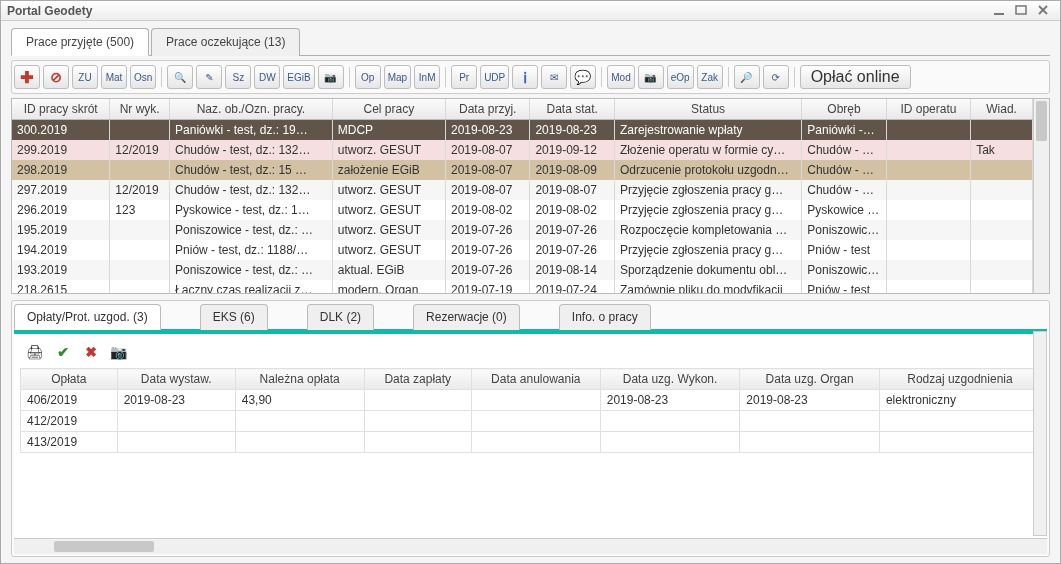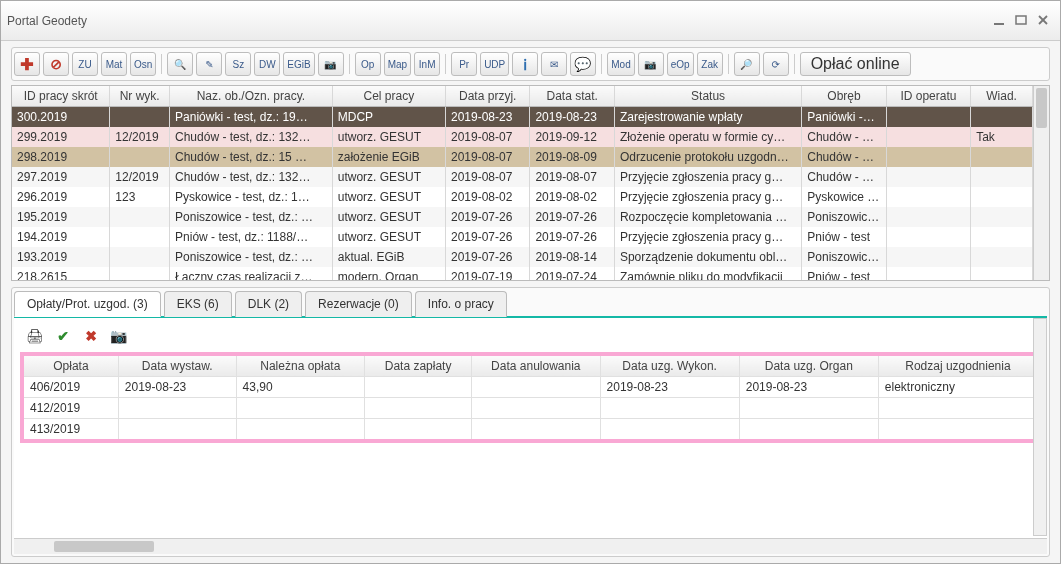--- a/index.html
+++ b/index.html
@@ -1,18 +1,18 @@
 <!DOCTYPE html>
 <html><head>
 <meta charset="utf-8">
 <style>
   * { box-sizing: border-box; margin: 0; padding: 0; }
   body { font-family: Tahoma, Arial, sans-serif; font-size: 12px; background: #e8e8e8; color: #333; }
   .window { width: 1061px; height: 564px; background: #f5f5f5; border: 1px solid #aaa; display: flex; flex-direction: column; box-shadow: 1px 1px 3px rgba(0,0,0,0.2); }
-  .titlebar { height: 40px; background: linear-gradient(to bottom, #fff, #ececec); display: flex; align-items: center; padding: 0 6px; border-bottom: 1px solid #ccc; }
+  .titlebar { height: 20px; background: linear-gradient(to bottom, #fff, #ececec); display: flex; align-items: center; padding: 0 6px; border-bottom: 1px solid #ccc; font-weight: bold; }
   .titlebar .title { flex: 1; color: #555; font-size: 12px; }
   .titlebar .winbtn { width: 18px; height: 14px; margin-left: 4px; text-align: center; color: #777; cursor: default; }
   .titlebar .winbtn svg { display: block; }
   .content { flex: 1; padding: 6px 10px 6px 10px; display: flex; flex-direction: column; overflow: hidden; }
   .tabs { display: flex; border-bottom: 1px solid #b0b0b0; margin-bottom: 4px; }
   .tab { padding: 6px 14px; background: #f0f0f0; border: 1px solid #b0b0b0; border-bottom: none; margin-right: 2px; border-radius: 4px 4px 0 0; cursor: default; position: relative; top: 1px; font-size: 12px; color: #444; }
   .tab.active { background: #fff; border-bottom: 1px solid #fff; }
   .toolbar { display: flex; align-items: center; gap: 3px; padding: 4px 2px; border: 1px solid #ccc; background: #fafafa; border-radius: 3px; margin-bottom: 4px; flex-wrap: nowrap; }
   .tbtn { min-width: 26px; height: 24px; border: 1px solid #bdbdbd; background: linear-gradient(to bottom, #fff, #e6e6e6); border-radius: 3px; display: inline-flex; align-items: center; justify-content: center; font-size: 10px; color: #3a5a8a; cursor: default; padding: 0 3px; }
   .tbtn.wide { padding: 0 10px; font-size: 16px; color: #333; }
@@ -26,29 +26,29 @@
   .grid-scroll-v .thumb { position: absolute; left: 2px; right: 2px; top: 2px; height: 40px; background: #c8c8c8; border-radius: 2px; }
   .grid { width: calc(100% - 16px); border-collapse: collapse; table-layout: fixed; }
   .grid th, .grid td { border-right: 1px solid #d8d8d8; padding: 3px 5px; text-align: left; overflow: hidden; white-space: nowrap; text-overflow: ellipsis; font-size: 12px; height: 20px; }
   .grid th { background: linear-gradient(to bottom, #fbfbfb, #e9e9e9); border-bottom: 1px solid #bbb; color: #444; font-weight: normal; text-align: center; }
   .grid tbody tr:nth-child(even) td { background: #f6f6f6; }
   .grid .row-sel td { background: #615449 !important; color: #fff; }
   .grid .row-hl td { background: #f6dfe0 !important; }
   .grid .row-br td { background: #d2c2a3 !important; margin-left: 48px; }
   .c0{width:95px;} .c1{width:58px;} .c2{width:158px;} .c3{width:110px;} .c4{width:82px;} .c5{width:82px;} .c6{width:182px;} .c7{width:82px;} .c8{width:82px;} .c9{width:60px;}
   .lower { margin-top: 6px; flex: 1; display: flex; flex-direction: column; min-height: 0; border: 1px solid #ccc; background: #fafafa; border-radius: 3px; padding: 2px; position: relative;}
-  .lower .tabs2 { display: flex; border-bottom: 2px solid #14b8a6; }
+  .lower .tabs2 { display: flex; border-bottom: 5px solid #14b8a6; gap: 36px; }
   .lower .tab2 { padding: 5px 12px; border: 1px solid #bbb; border-bottom: none; background: #efefef; margin-right: 3px; border-radius: 4px 4px 0 0; font-size: 12px; position: relative; top: 1px; cursor: default;}
   .lower .tab2.active { background: #fff; border-bottom: 1px solid #fff; }
   .lower .inner { flex: 1; background: #fff; border-top: none; padding: 6px; display: flex; flex-direction: column; min-height: 0; }
   .mini-tb { display: flex; gap: 6px; padding: 2px 4px; margin-bottom: 4px; }
   .mini-tb .mbtn { width: 22px; height: 20px; display: inline-flex; align-items: center; justify-content: center; font-size: 14px; }
   .check { color: #2e8b2e; font-weight: bold; }
   .xbig { color: #c0392b; font-weight: bold; }
-  .grid2 { width: 100%; border-collapse: collapse; table-layout: fixed; border: 4px solid #f9a8d4; padding-left: 32px; }
+  .grid2 { width: 100%; border-collapse: collapse; table-layout: fixed; border: 1px solid #f9a8d4; padding-left: 32px; }
   .grid2 th, .grid2 td { border: 1px solid #e0e0e0; padding: 3px 6px; font-size: 12px; height: 20px; text-align: left; overflow: hidden; white-space: nowrap;}
   .grid2 th { background: linear-gradient(to bottom,#fbfbfb,#eaeaea); font-weight: normal; text-align: center; color: #444;}
   .d0{width:90px;}.d1{width:110px;}.d2{width:120px;}.d3{width:100px;}.d4{width:120px;}.d5{width:130px;}.d6{width:130px;}.d7{width:150px;}
   .hscroll { height: 16px; background: #f0f0f0; border-top: 1px solid #ccc; position: relative; margin-top: auto;}
   .hscroll .thumb { position: absolute; top: 2px; bottom: 2px; left: 40px; width: 100px; background: #c8c8c8; border-radius: 2px; }
   .vscroll-r { position:absolute; right:2px; top:30px; bottom:20px; width:14px; background:#f0f0f0; border:1px solid #ccc;}
 </style>
 </head>
 <body>
 
@@ -67,20 +67,24 @@
     </span>
     <span class="winbtn">
       <svg width="14" height="12" viewBox="0 0 14 12">
           <line x1="3" y1="2" x2="11" y2="10" stroke="#777" stroke-width="1.8"></line>
           <line x1="11" y1="2" x2="3" y2="10" stroke="#777" stroke-width="1.8"></line>
         </svg>
     </span>
   </div>
 
   <div class="content">
+    <div class="tabs" id="main-tabs">
+        <div class="tab active">Prace przyjęte (500)</div>
+        <div class="tab">Prace oczekujące (13)</div>
+      </div>
 
     <div class="toolbar" id="main-toolbar">
         <div class="tbtn">
           <span class="plus">✚</span>
         </div>
         <div class="tbtn">
           <span class="xred">⊘</span>
         </div>
         <div class="tbtn">ZU</div>
         <div class="tbtn">Mat</div>

